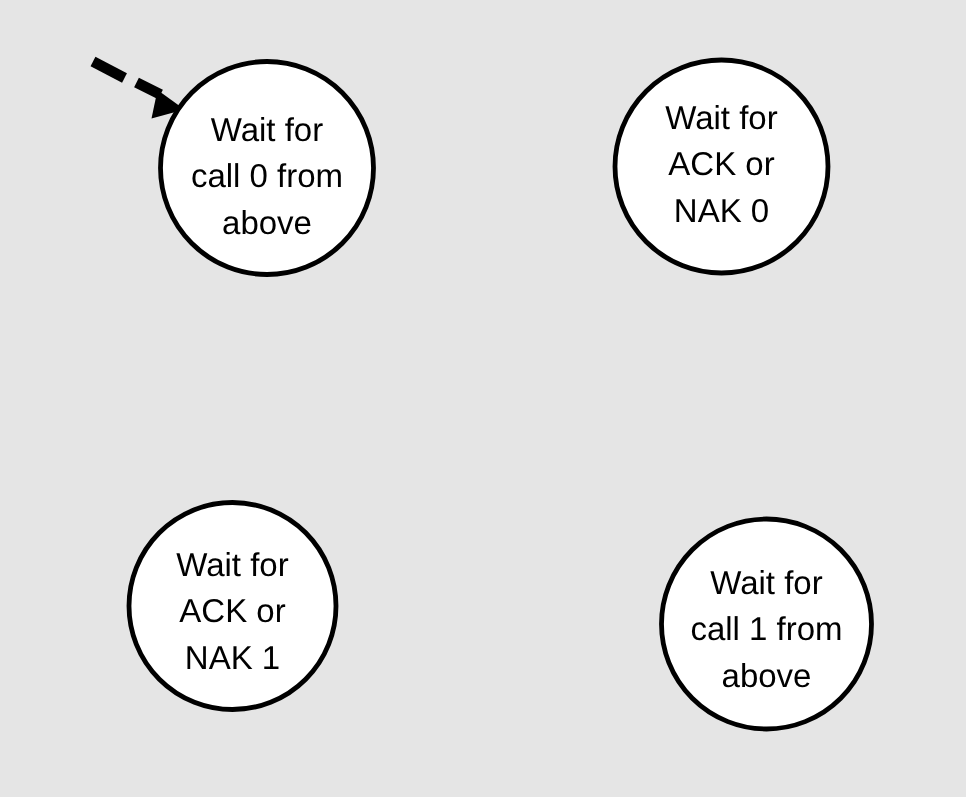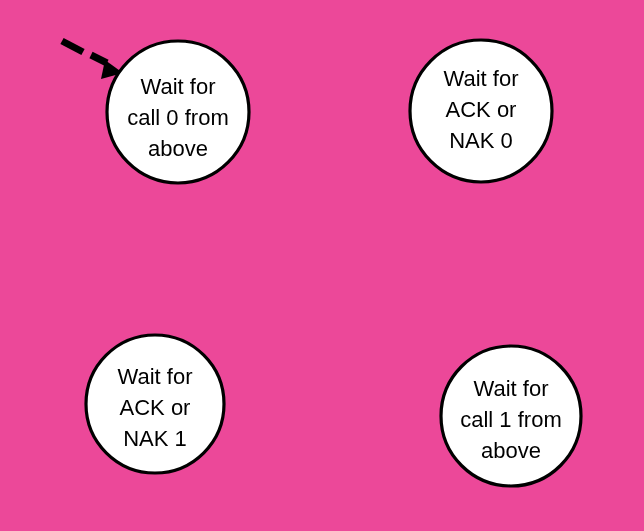--- a/index.html
+++ b/index.html
@@ -7,21 +7,21 @@
     padding: 0;
     background: #ffffff;
   }
   body {
     font-family: "Liberation Sans", sans-serif;
   }
   #canvas {
     position: relative;
     width: 644px;
     height: 531px;
-    background: #ec4899;
+    background: #e5e5e5;
     overflow: hidden;
   }
   #diagram-svg {
     position: absolute;
     top: 0;
     left: 0;
     width: 644px;
     height: 531px;
   }
   .state-circle {

